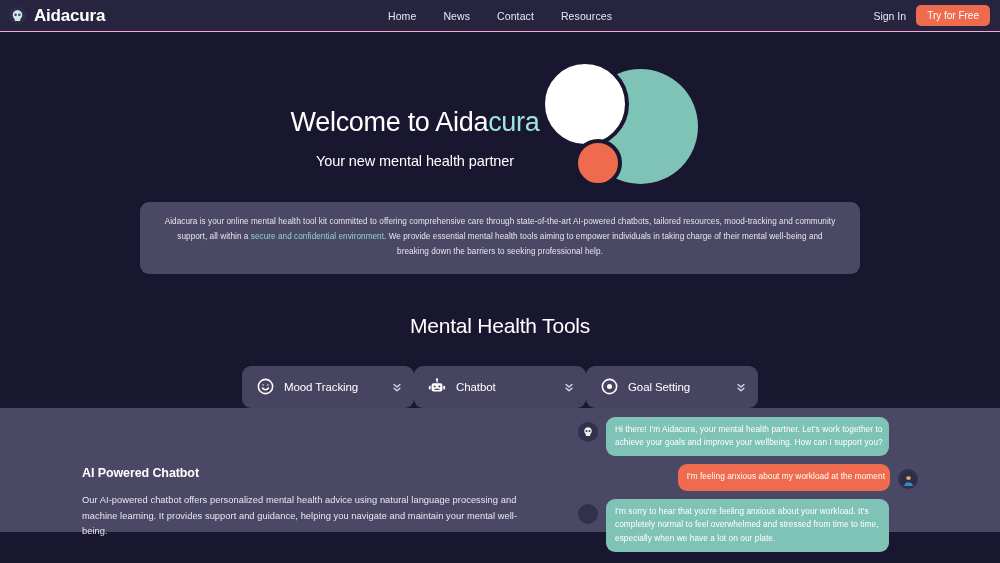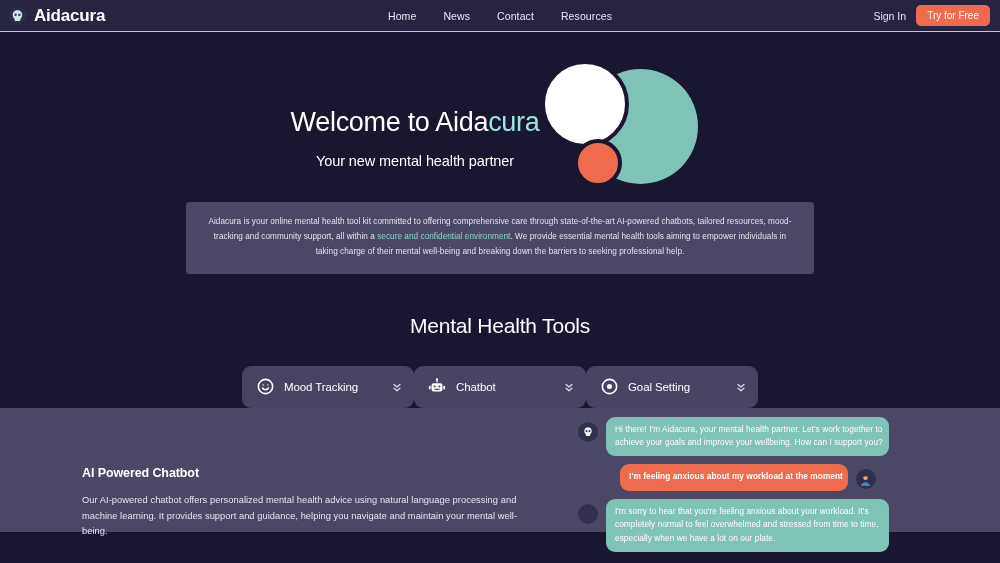--- a/index.html
+++ b/index.html
@@ -140,23 +140,23 @@
   }
 
   
   .intro-wrap {
     background: #191630;
     display: flex;
     justify-content: center;
     padding-top: 2px;
   }
   .intro-box {
-    width: 628px;
+    width: 720px;
     background: #4b4865;
-    border-radius: 3px;
+    border-radius: 9px;
     padding: 12px 22px 14px 22px;
     text-align: center;
   }
   .intro-text {
     font-size: 8.2px;
     line-height: 1.85;
     color: #e6e5ef;
     letter-spacing: 0.05px;
   }
   .intro-text .accent { color: #8fd4cb; }
@@ -246,22 +246,21 @@
     top: 9px;
     width: 340px;
   }
   .msg-row {
     display: flex;
     align-items: flex-start;
     gap: 8px;
     margin-bottom: 8px;
   }
   .msg-row.user {
-    justify-content: center;
-    font-weight: bold;
+    justify-content: flex-end;
   }
   .avatar {
     width: 20px;
     height: 20px;
     flex: 0 0 20px;
     border-radius: 50%;
     background: #33304d;
     display: flex;
     align-items: center;
     justify-content: center;

